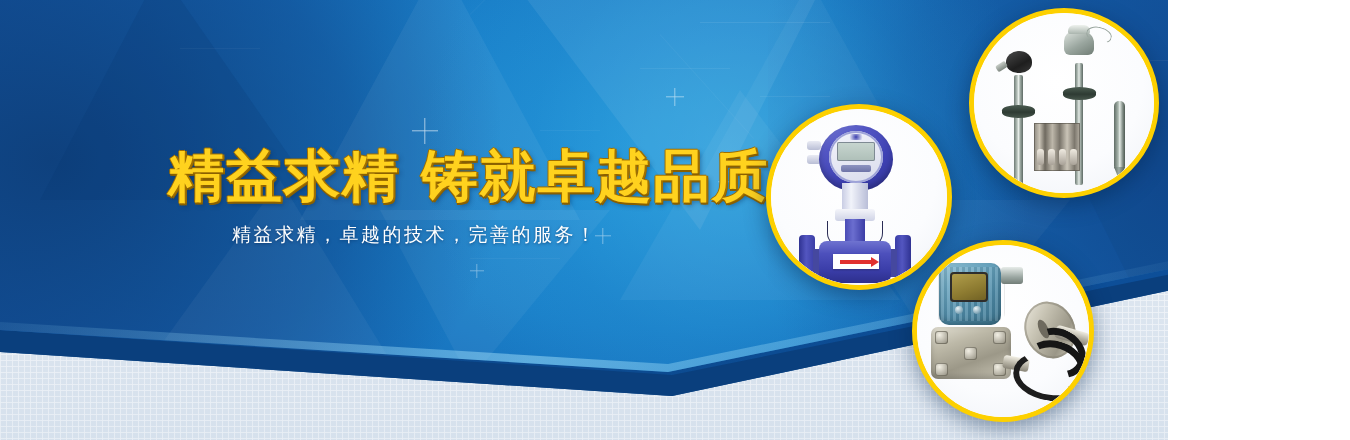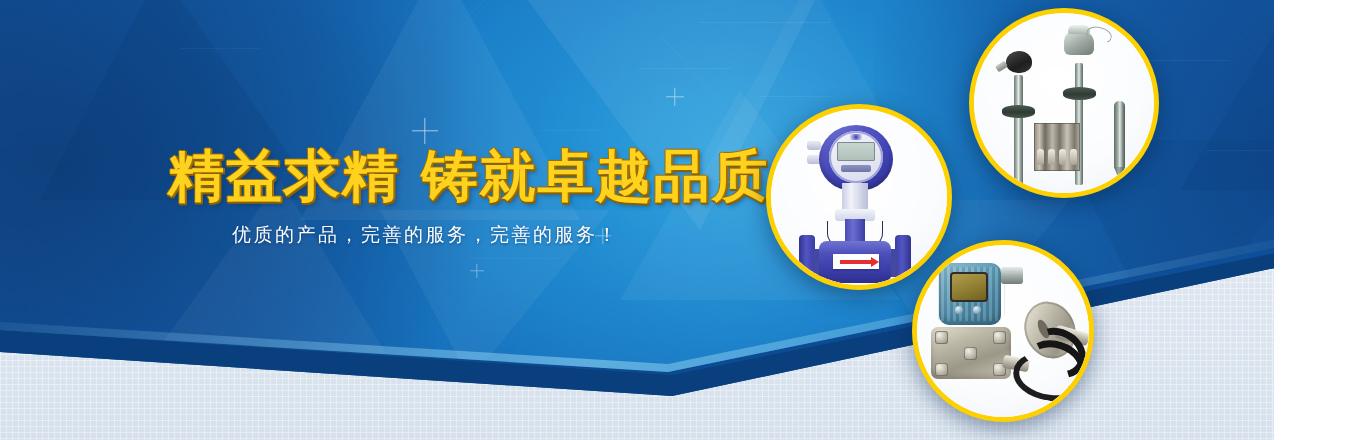--- a/index.html
+++ b/index.html
@@ -2,21 +2,21 @@
 <html><head>
 <meta charset="utf-8">
 <title>Banner</title>
 <style>
   * { margin:0; padding:0; box-sizing:border-box; }
   html,body { background:#ffffff; }
   body { font-family:"DejaVu Sans","Liberation Sans",sans-serif; }
 
   .banner{
     position:relative;
-    width:1274px; height:440px;
+    width:1168px; height:440px;
     overflow:hidden;
     background:#e3eaf2;
   }
 
   
   .bg-texture{
     position:absolute; inset:0;
     background-color:#dde6f0;
     background-image:
       linear-gradient(rgba(255,255,255,.85) 1px, transparent 1px),
@@ -277,21 +277,21 @@
     <span class="sparkle" style="left:470px;top:264px;width:14px;height:14px;opacity:.45;"></span>
     <span class="sparkle" style="left:718px;top:176px;width:12px;height:12px;opacity:.45;"></span>
 
     <div class="stripes"></div>
   </div>
 
   <div class="edge-hilite"></div>
 
   <div class="headline nowrap">精益求精 铸就卓越品质</div>
 
-  <div class="subline nowrap">优质的产品，完善的服务，完善的服务！</div>
+  <div class="subline nowrap">精益求精，卓越的技术，完善的服务！</div>
 
   <div class="pcircle" id="circle-flowmeter">
     <div class="inner">
       <div class="art">
         <span class="fm-ear-l"></span>
         <span class="fm-ear-l2"></span>
         <span class="fm-head"></span>
         <span class="fm-face"></span>
         <span class="fm-logo"></span>
         <span class="fm-lcd"></span>

